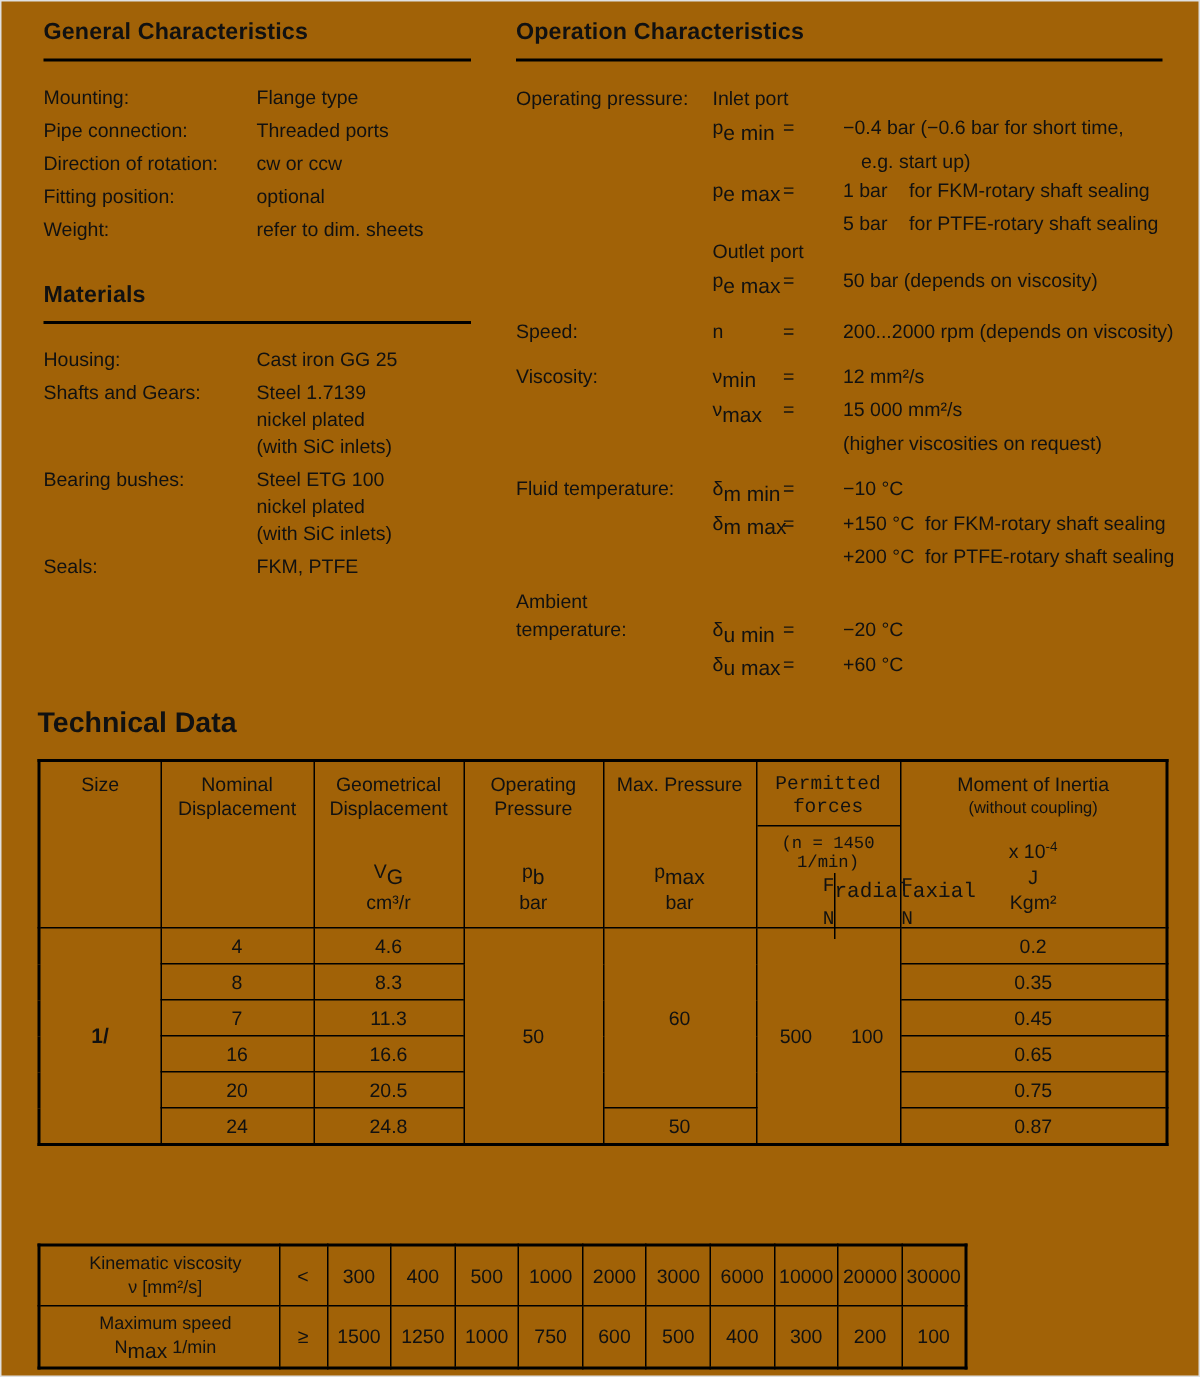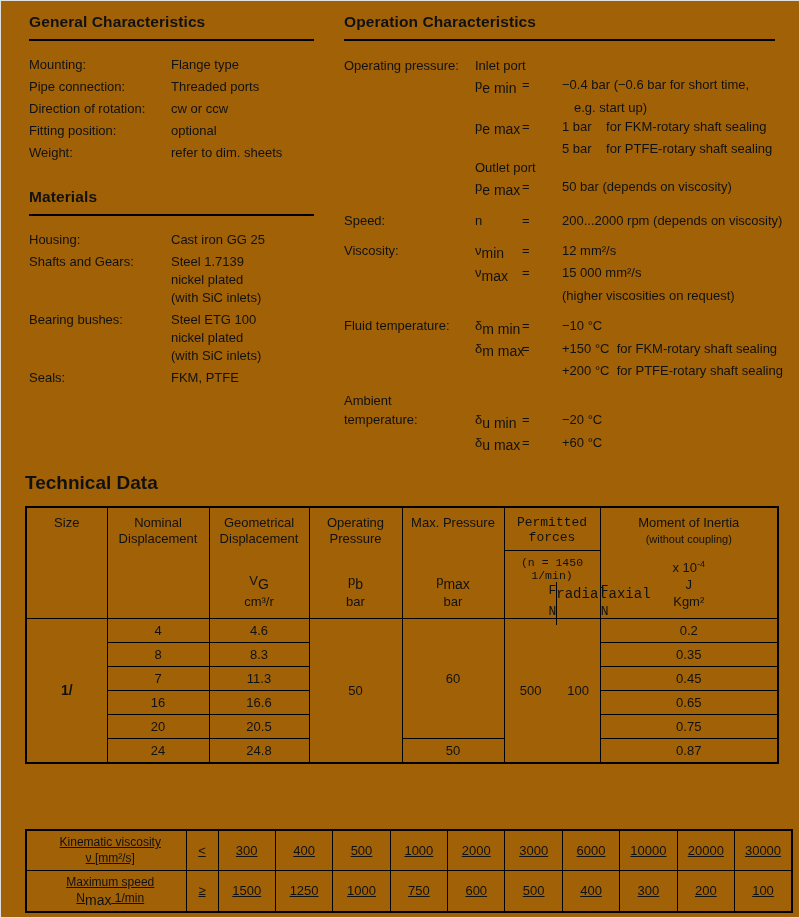--- a/index.html
+++ b/index.html
@@ -73,21 +73,21 @@
   .fcol:last-child  { width:45%; }
   .tech-table td { text-align:center; height:24px; vertical-align:middle; }
   .size-cell { font-weight:700; font-size:14px; }
   .forces-vals { display:flex; }
   .forces-vals span:first-child { width:55%; }
   .forces-vals span:last-child  { width:45%; }
 
   
   .visc-table {
     border-collapse:collapse; table-layout:fixed;
-    width:768px; border:2px solid #000; margin-top:65px;text-decoration:underline;
+    width:620px; border:2px solid #000; margin-top:65px;
   }
   .visc-table td { border:1px solid #000; height:41px; text-align:center; vertical-align:middle; }
   .visc-label { text-align:left; padding-left:8px; font-size:12px; line-height:16px; }
   .visc-op { font-size:13px; }
 </style>
 </head>
 <body>
 
 <div class="page">
 

